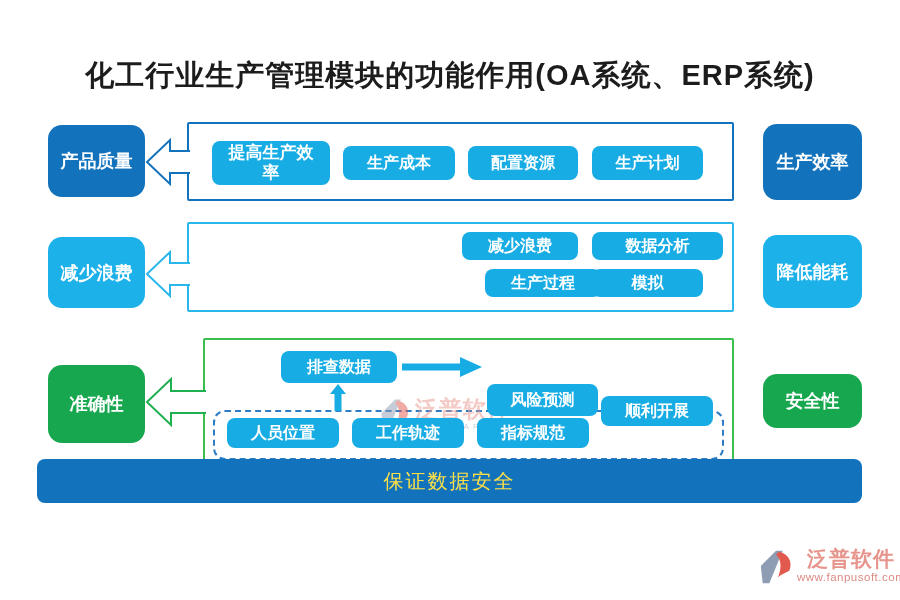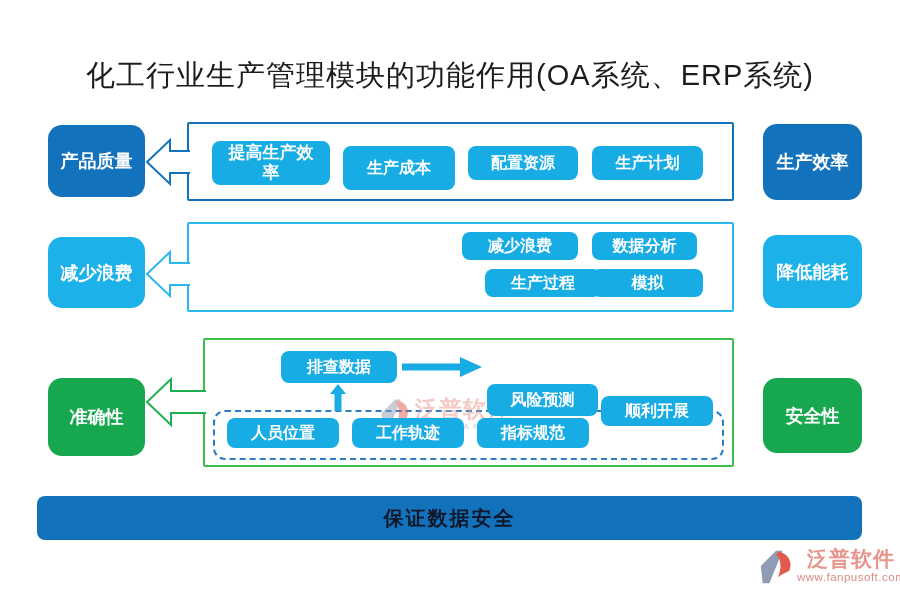--- a/index.html
+++ b/index.html
@@ -2,30 +2,30 @@
 <html><head>
 <meta charset="utf-8">
 <style>
   html,body{margin:0;padding:0;background:#fff;}
   .canvas{
     position:relative;width:900px;height:600px;background:#ffffff;overflow:hidden;
     font-family:"Liberation Sans","DejaVu Sans",sans-serif;
   }
   .title{
     position:absolute;top:56px;left:0;width:100%;text-align:center;
-    font-size:29px;font-weight:400;color:#1c1c1c;letter-spacing:1px;
+    font-size:29px;font-weight:700;color:#1c1c1c;letter-spacing:1px;
   }
   
   .node{
     position:absolute;border-radius:14px;color:#fff;font-weight:700;font-size:18px;
     display:flex;align-items:center;justify-content:center;text-align:right;z-index:2;
   }
   .node.blue{background:#1272BC;}
   .node.cyan{background:#1DB1EA;}
-  .node.green{background:#17A74E;margin-top:13px;}
+  .node.green{background:#17A74E;}
   
   .container{position:absolute;background:#fff;border:2px solid;border-radius:2px;z-index:1;}
   .ct1{left:187px;top:122px;width:543px;height:75px;border-color:#1272BC;}
   .ct2{left:187px;top:222px;width:543px;height:86px;border-color:#29B7EC;}
   .ct3{left:203px;top:338px;width:527px;height:125px;border-color:#3CBE4D;}
   .dashed-box{
     position:absolute;left:213px;top:410px;width:507px;height:46px;
     border:2px dashed #2E7CC4;border-radius:12px;background:transparent;z-index:1;
   }
   
@@ -33,22 +33,22 @@
     position:absolute;background:#17ACE4;color:#fff;font-weight:700;font-size:16px;
     border-radius:8px;display:flex;align-items:center;justify-content:center;
     text-align:center;line-height:1.2;z-index:3;
   }
   .b-wrap{font-size:17px;padding:0 9px;box-sizing:border-box;}
   
   .conn{position:absolute;z-index:3;}
   .flow-arrow{position:absolute;z-index:3;}
   
   .bar{
-    position:absolute;left:37px;top:496px;width:825px;height:44px;background:#1272BC;
-    border-radius:8px;color:#0f172a;font-weight:700;font-size:20px;
+    position:absolute;left:37px;top:459px;width:825px;height:44px;background:#1272BC;
+    border-radius:8px;color:#fde047;font-weight:400;font-size:20px;
     display:flex;align-items:center;justify-content:center;letter-spacing:2px;z-index:2;
   }
   
   .watermark{
     position:absolute;left:378px;top:397px;display:flex;align-items:flex-start;gap:3px;
     opacity:0.5;z-index:2;pointer-events:none;
   }
   .wm-text{display:flex;flex-direction:column;align-items:flex-start;}
   .wm-brand{font-size:23px;font-weight:700;color:#E8968C;letter-spacing:1px;line-height:1.05;}
   .wm-sub{font-size:8px;color:#93A2B6;letter-spacing:4px;margin-top:1px;}
@@ -67,36 +67,36 @@
 
   <div class="node blue" style="left:48px;top:125px;width:97px;height:72px;">产品质量</div>
 
   <div class="container ct1"></div>
 
   <svg class="conn" style="left:144px;top:134px;" width="46" height="56" viewBox="0 0 46 56">
     <path d="M46 17 L26 17 L26 6 L3 28 L26 50 L26 39 L46 39" fill="#ffffff" stroke="#1272BC" stroke-width="2"></path>
   </svg>
 
   <div class="btn b-wrap" style="left:212px;top:141px;width:118px;height:44px;">提高生产效率</div>
-  <div class="btn" style="left:343px;top:146px;width:112px;height:44px;">生产成本</div>
+  <div class="btn" style="left:343px;top:146px;width:112px;height:34px;">生产成本</div>
   <div class="btn" style="left:468px;top:146px;width:110px;height:34px;">配置资源</div>
   <div class="btn" style="left:592px;top:146px;width:111px;height:34px;">生产计划</div>
 
   <div class="node blue" style="left:763px;top:124px;width:99px;height:76px;">生产效率</div>
 
   <div class="node cyan" style="left:48px;top:237px;width:97px;height:71px;">减少浪费</div>
 
   <div class="container ct2"></div>
 
   <svg class="conn" style="left:144px;top:246px;" width="46" height="56" viewBox="0 0 46 56">
     <path d="M46 17 L26 17 L26 6 L3 28 L26 50 L26 39 L46 39" fill="#ffffff" stroke="#29B7EC" stroke-width="2"></path>
   </svg>
 
   <div class="btn" style="left:462px;top:232px;width:116px;height:28px;">减少浪费</div>
-  <div class="btn" style="left:592px;top:232px;width:105px;height:28px;">数据分析</div>
+  <div class="btn" style="left:592px;top:232px;width:131px;height:28px;">数据分析</div>
   <div class="btn" style="left:462px;top:269px;width:116px;height:28px;margin-left:23px;">生产过程</div>
   <div class="btn" style="left:592px;top:269px;width:111px;height:28px;">模拟</div>
 
   <div class="node cyan" style="left:763px;top:235px;width:99px;height:73px;">降低能耗</div>
 
   <div class="node green" style="left:48px;top:365px;width:97px;height:78px;">准确性</div>
 
   <div class="container ct3"></div>
 
   <svg class="conn" style="left:144px;top:373px;" width="62" height="58" viewBox="0 0 62 58">
@@ -116,21 +116,21 @@
     <polygon points="8,0 16,10 11.5,10 11.5,27 4.5,27 4.5,10 0,10" fill="#17ACE4"></polygon>
   </svg>
 
   <div class="dashed-box"></div>
 
   <div class="btn" style="left:227px;top:418px;width:112px;height:30px;">人员位置</div>
   <div class="btn" style="left:352px;top:418px;width:112px;height:30px;">工作轨迹</div>
   <div class="btn" style="left:477px;top:418px;width:112px;height:30px;">指标规范</div>
   <div class="btn" style="left:601px;top:396px;width:112px;height:30px;">顺利开展</div>
 
-  <div class="node green" style="left:763px;top:365px;width:99px;height:75px;">安全性</div>
+  <div class="node green" style="left:763px;top:374px;width:99px;height:54px;">安全性</div>
 
   <div class="bar">保证数据安全</div>
 
   <div class="watermark">
     <svg width="34" height="34" viewBox="0 0 40 40">
       <path d="M4 19 L20 3 L27 3 L13 37 L6 37 Z" fill="#8E9DB3"></path>
       <path d="M23 4 C33 6 38 15 34 24 C29 27 25 28 22 31 C26 22 26 12 20 7 Z" fill="#E25A4E"></path>
     </svg>
     <div class="wm-text">
       <span class="wm-brand">泛普软件</span>

